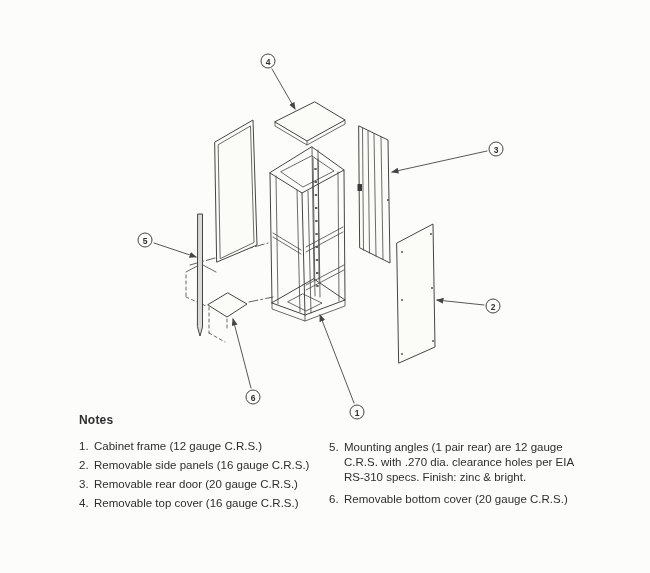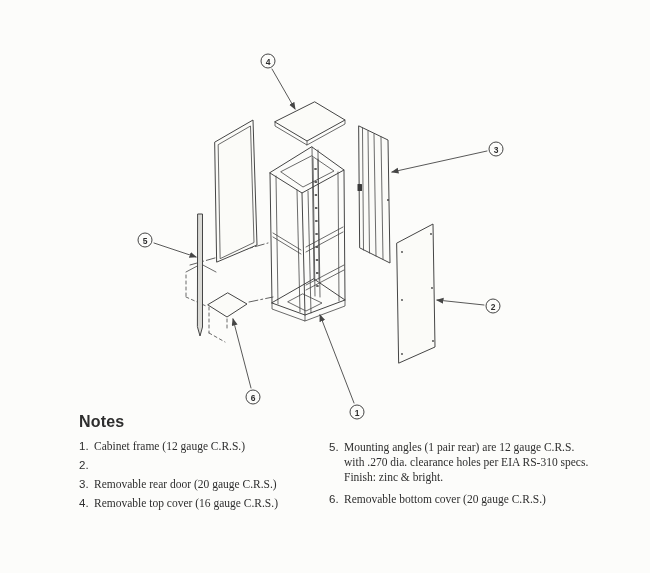--- a/index.html
+++ b/index.html
@@ -37,29 +37,29 @@
     box-sizing:border-box;
   }
   .b1{left:357px;top:412px;}
   .b2{left:493px;top:306px;}
   .b3{left:496px;top:149px;}
   .b4{left:268px;top:61px;}
   .b5{left:145px;top:240px;}
   .b6{left:253px;top:397px;}
   .notes-heading{
     position:absolute;left:79px;top:413px;margin:0;
-    font-size:16px;font-weight:700;color:var(--text);letter-spacing:.2px;
+    font-size:12px;font-weight:700;color:var(--text);letter-spacing:.2px;
   }
   .col{position:absolute;top:440px;color:var(--text);}
   .col-left{left:79px;width:262px;}
   .col-right{left:329px;width:272px;}
   .note{display:flex;font-size:11.5px;line-height:13.5px;margin-bottom:5.5px;}
   .col-right .note{line-height:15px;margin-bottom:7px;}
   .note .n{flex:0 0 15px;}
-  .note .t{flex:0 0 auto;max-width:252px;font-family:Liberation Serif, serif;}
+  .note .t{flex:0 0 auto;max-width:252px;}
 </style>
 </head>
 <body>
 
 <div class="page">
 
   <svg width="650" height="573" viewBox="0 0 650 573">
     <defs>
       <marker id="arr" markerWidth="9" markerHeight="8" refX="6.5" refY="3" orient="auto" markerUnits="userSpaceOnUse">
         <path d="M0,0 L7.5,3 L0,6 Z" fill="#454545"></path>
@@ -158,20 +158,21 @@
 
   <h2 class="notes-heading">Notes</h2>
 
   <div class="col col-left">
     <div class="note">
       <span class="n">1.</span>
       <span class="t">Cabinet frame (12 gauge C.R.S.)</span>
     </div>
     <div class="note">
       <span class="n">2.</span>
+      <span class="t">Removable side panels (16 gauge C.R.S.)</span>
     </div>
     <div class="note">
       <span class="n">3.</span>
       <span class="t">Removable rear door (20 gauge C.R.S.)</span>
     </div>
     <div class="note">
       <span class="n">4.</span>
       <span class="t">Removable top cover (16 gauge C.R.S.)</span>
     </div>
   </div>

